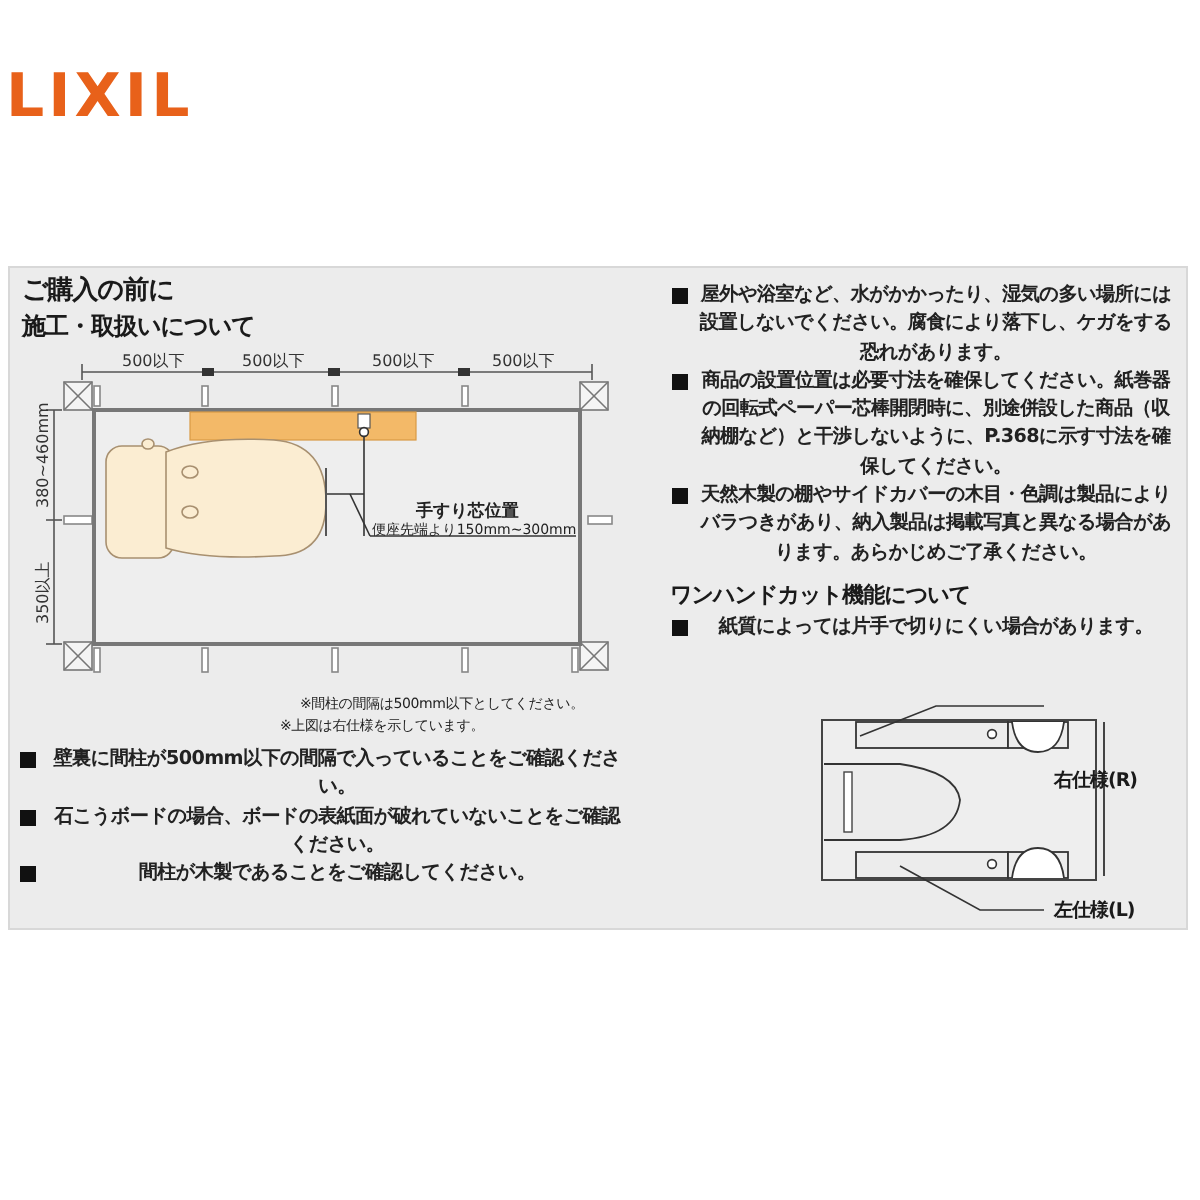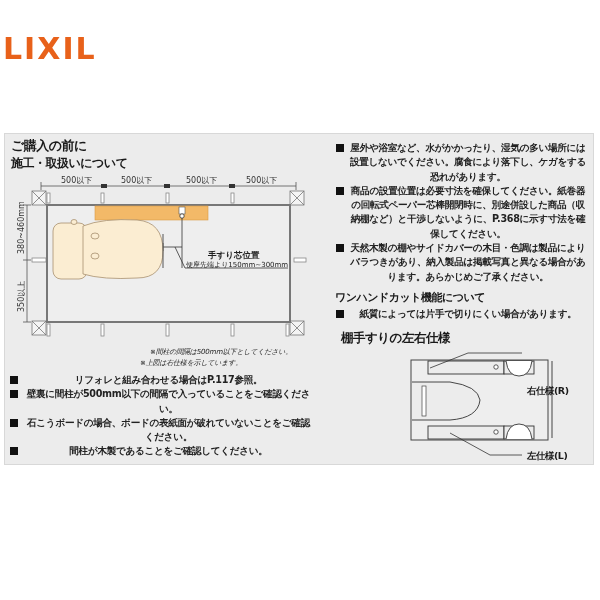--- a/index.html
+++ b/index.html
@@ -18,21 +18,21 @@
   .h1 { position: absolute; font-weight: bold; font-size: 13px; line-height: 15px; letter-spacing: -0.5px; white-space: nowrap; }
   .h2 { position: absolute; font-weight: bold; font-size: 12px; line-height: 14px; letter-spacing: -0.5px; white-space: nowrap; }
   .bullet-list { position: absolute; margin: 0; padding: 0; list-style: none; text-align: center; }
   .bullet-list li {
     position: relative; padding-left: 14px; font-size: 9.6px; line-height: 14.3px;
     letter-spacing: -0.3px; font-weight: bold; color: #222;
   }
   .bullet-list li .sq {
     position: absolute; left: 1px; top: 3px; width: 8px; height: 8px; background: #111;
   }
-  .note { position: absolute; font-size: 7px; line-height: 10px; white-space: nowrap; color: #222; letter-spacing: -0.2px; font-style: italic; }
+  .note { position: absolute; font-size: 7px; line-height: 10px; white-space: nowrap; color: #222; letter-spacing: -0.2px; }
   .dim-label { font-size: 8px; font-family: "DejaVu Sans", sans-serif; fill: #333; }
   .callout-label { font-size: 8.5px; font-weight: bold; fill: #222; }
   .callout-sub { font-size: 7px; fill: #222; }
 </style>
 </head>
 <body>
 
 <div class="logo">LIXIL</div>
 
 <div class="panel">
@@ -117,38 +117,37 @@
     <line x1="18" y1="86" x2="26" y2="86" stroke="#555" stroke-width="0.8"></line>
     <line x1="18" y1="148" x2="26" y2="148" stroke="#555" stroke-width="0.8"></line>
     <text class="dim-label" transform="translate(19,80) rotate(-90)">380~460mm</text>
     <text class="dim-label" transform="translate(19,138) rotate(-90)">350以上</text>
   </svg>
 
   <div class="note" style="left:145px;top:213px;">※間柱の間隔は500mm以下としてください。</div>
   <div class="note" style="left:135px;top:224px;">※上図は右仕様を示しています。</div>
 
   <ul class="bullet-list" style="left:4px;top:239px;width:305px;">
-    <li><span class="sq"></span><span>リフォレと組み合わせる場合はP.117参照。</span></li>
+    <li><span class="sq"></span></li>
     <li><span class="sq"></span><span>壁裏に間柱が500mm以下の間隔で入っていることをご確認ください。</span></li>
     <li><span class="sq"></span><span>石こうボードの場合、ボードの表紙面が破れていないことをご確認ください。</span></li>
     <li><span class="sq"></span><span>間柱が木製であることをご確認してください。</span></li>
   </ul>
 
   <ul class="bullet-list" style="left:330px;top:7px;width:252px;">
     <li><span class="sq"></span><span>屋外や浴室など、水がかかったり、湿気の多い場所には設置しないでください。腐食により落下し、ケガをする恐れがあります。</span></li>
     <li><span class="sq"></span><span>商品の設置位置は必要寸法を確保してください。紙巻器の回転式ペーパー芯棒開閉時に、別途併設した商品（収納棚など）と干渉しないように、P.368に示す寸法を確保してください。</span></li>
     <li><span class="sq"></span><span>天然木製の棚やサイドカバーの木目・色調は製品によりバラつきがあり、納入製品は掲載写真と異なる場合があります。あらかじめご了承ください。</span></li>
   </ul>
 
   <div class="h2" style="left:330px;top:157px;font-size:11px;">ワンハンドカット機能について</div>
   <ul class="bullet-list" style="left:330px;top:173px;width:252px;">
     <li><span class="sq"></span><span>紙質によっては片手で切りにくい場合があります。</span></li>
   </ul>
 
-  <div class="h2" style="left:336px;top:197px;font-size:12.5px;">棚手すりの左右仕様</div>
 
   <svg style="position:absolute;left:395px;top:214px;" width="195" height="112" viewBox="0 0 195 112">
 
     <rect x="11" y="12" width="137" height="80" fill="#eeeeee" stroke="#444" stroke-width="1"></rect>
     <line x1="152" y1="13" x2="152" y2="90" stroke="#444" stroke-width="1"></line>
 
     <rect x="28" y="13" width="76" height="13" fill="#ececec" stroke="#333" stroke-width="0.9"></rect>
     <circle cx="96" cy="19" r="2.2" fill="#fff" stroke="#333" stroke-width="0.8"></circle>
     <rect x="104" y="13" width="30" height="13" fill="#ececec" stroke="#333" stroke-width="0.9"></rect>
     <path d="M106 13 A14 14 0 0 0 132 13 Z" fill="#fff" stroke="#333" stroke-width="0.9"></path>

